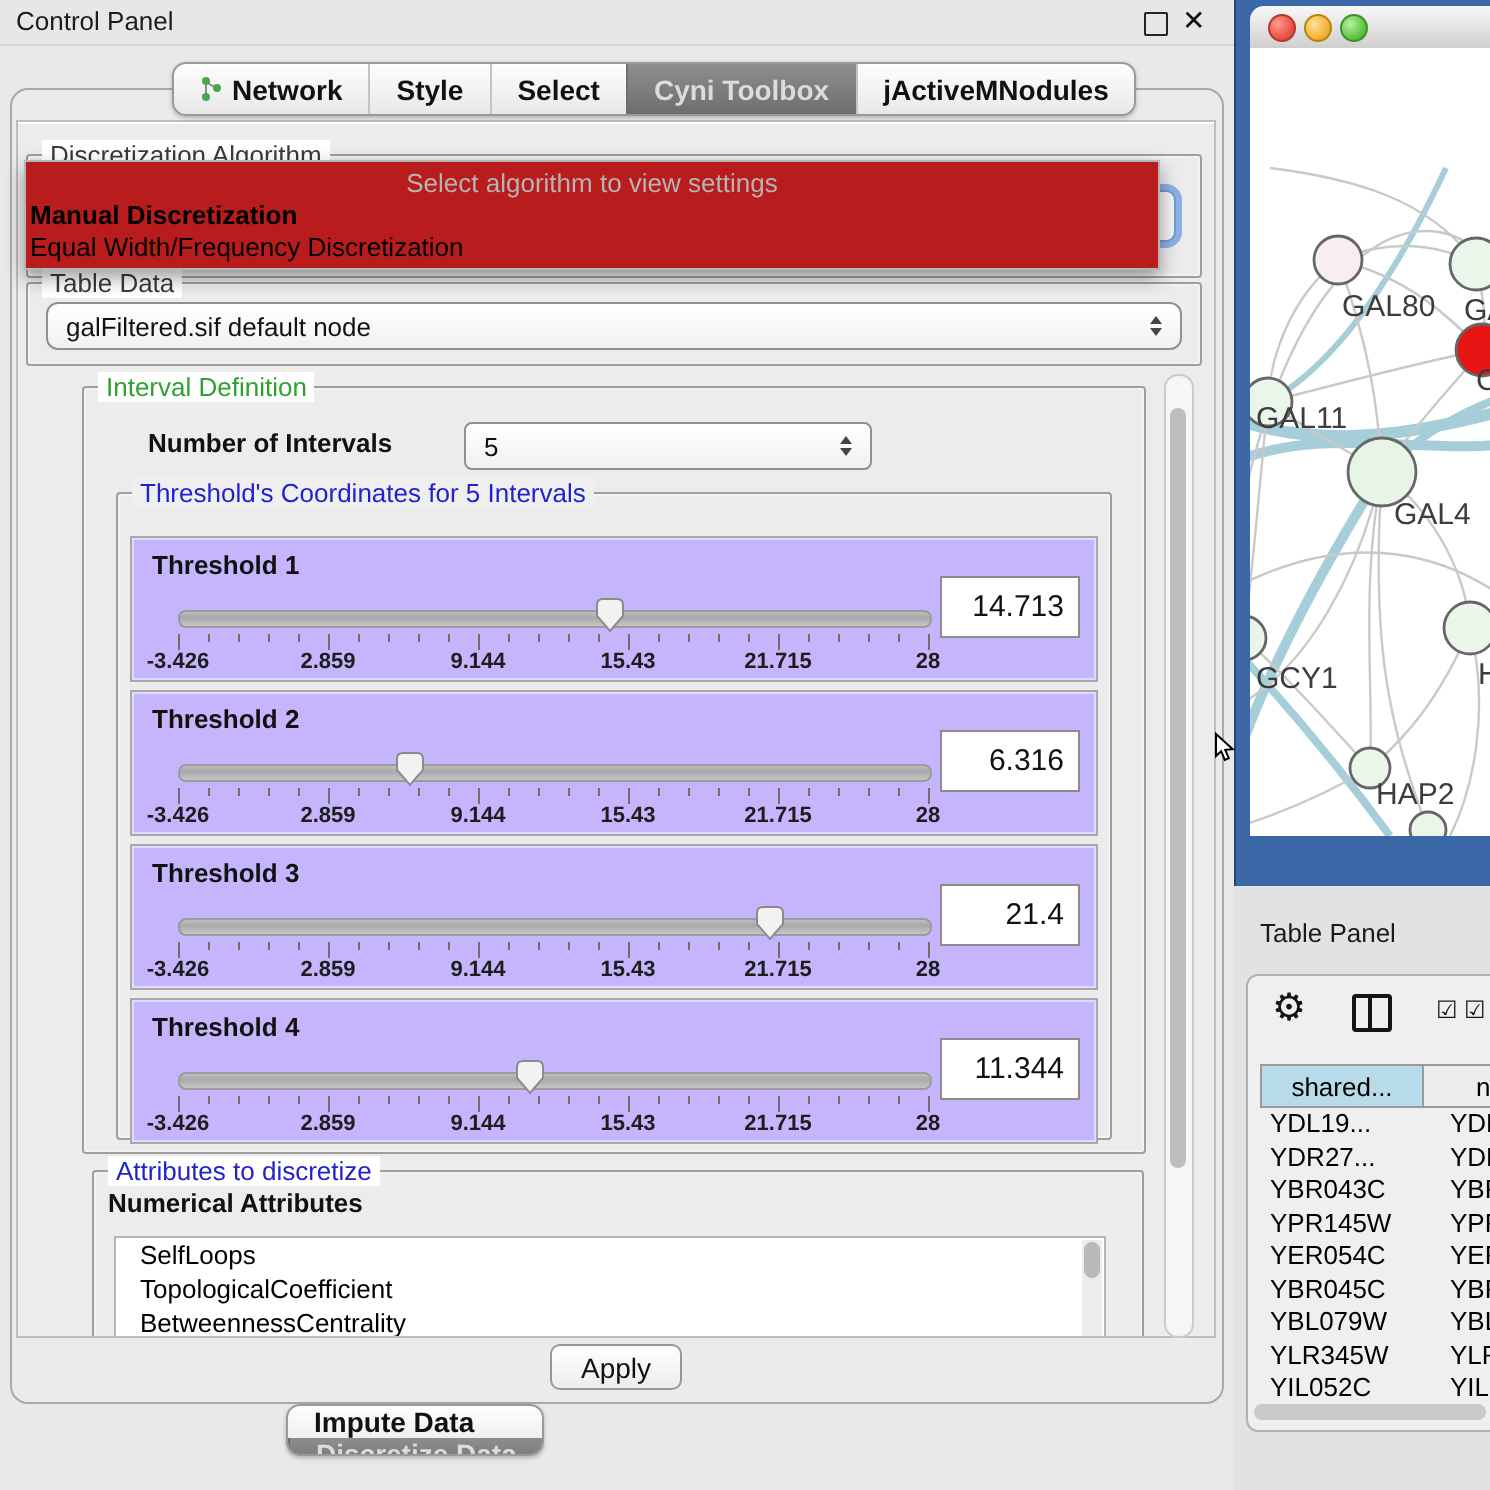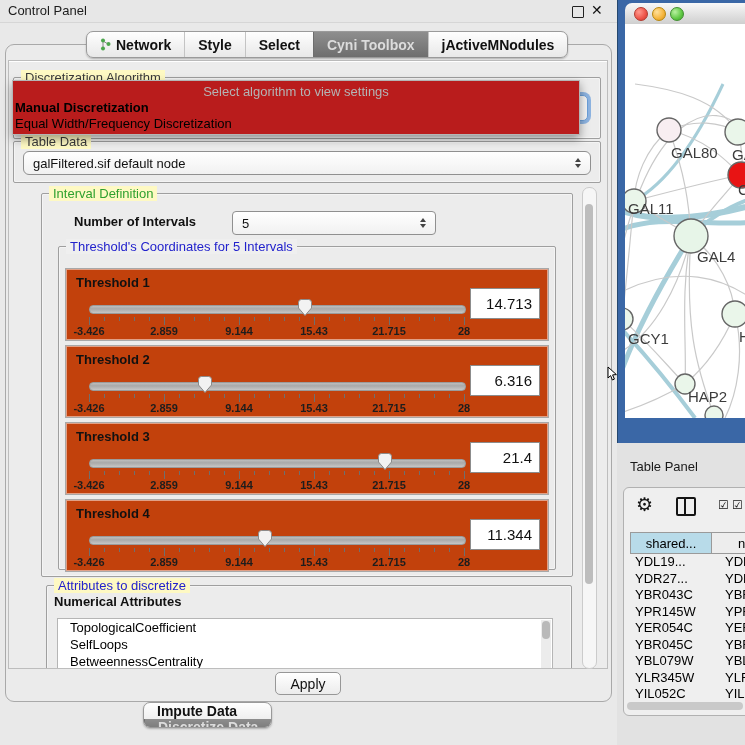--- a/index.html
+++ b/index.html
@@ -25,21 +25,21 @@
   #top-tabs{left:86px;top:31px;}
   #bottom-tabs{left:143px;top:702px;height:24px;flex-direction:column;}
   #bottom-tabs .seg{font-size:14px;}
 
   
   #tabpane{left:5px;top:44px;width:605px;height:656px;border:1.5px solid #a9a9a9;border-radius:9px;background:#ebebeb;}
   #inner-panel{left:8px;top:60px;width:598px;height:607px;border:1px solid #bdbdbd;box-shadow:inset 0 1px 0 #fff;background:#ececec;}
 
   
   .group{position:absolute;border:1px solid #9f9f9f;border-radius:2px;box-shadow:inset 0 0 0 1px rgba(255,255,255,.45);}
-  .group>.gtitle{position:absolute;top:-8px;left:7px;padding:0 4px;font-size:13px;background:#fef9c3;white-space:nowrap;}
+  .group>.gtitle{position:absolute;top:-8px;left:7px;padding:0 4px;font-size:13px;background:#ffffff;white-space:nowrap;}
   .t-green{color:#2fa12f;}
   .t-blue{color:#2222cc;}
   .t-dark{color:#3a3a3a;}
 
   
   .combo{position:absolute;height:22px;border:1px solid #909090;border-radius:4px;
          background:linear-gradient(#ffffff,#f1f1f1);display:flex;align-items:center;font-size:13px;color:#111;}
   .combo .cv{flex:1;padding:0 9px;white-space:nowrap;overflow:hidden;}
   .spin{width:16px;display:flex;flex-direction:column;align-items:center;gap:2px;padding-right:4px;}
   .spin .up{width:0;height:0;border-left:3.5px solid transparent;border-right:3.5px solid transparent;border-bottom:4.5px solid #444;}
@@ -54,21 +54,21 @@
   #algo-item-1{top:35px;}
   #focused-combo{left:8px;top:17px;right:12px;height:24px;border:1px solid #6b9fd8;border-radius:5px;
                  box-shadow:0 0 0 3px rgba(110,160,220,.75);background:#f4f4f4;}
 
   
   #scroll-area{left:9px;top:182px;width:570px;height:485px;overflow:hidden;}
   #main-vscroll{left:581px;top:186px;width:13px;height:480px;background:#f6f6f6;border:1px solid #cbcbcb;border-radius:7px;}
   #main-vthumb{left:1.5px;top:16px;width:8px;height:380px;background:#bdbdbd;border-radius:5px;}
 
   
-  .thr-box{position:absolute;left:6px;width:482px;height:71px;border:1px solid #a8a8a8;background:#c2410c;
+  .thr-box{position:absolute;left:6px;width:482px;height:71px;border:1px solid #a8a8a8;background:#c4b5fd;
            box-shadow:inset 0 0 0 1px rgba(255,255,255,.5);}
   .thr-label{position:absolute;left:10px;top:6px;font-size:13px;font-weight:700;color:#111;}
   .sl-track{position:absolute;left:23px;top:36px;width:375px;height:7px;border-radius:4px;
             background:linear-gradient(#bdbdbd,#a9a9a9 40%,#c6c6c6);border:1px solid #9b9b9b;}
   .sl-thumb{position:absolute;top:29px;width:16px;height:19px;}
   .sl-ticks{position:absolute;left:23px;top:48px;width:375px;height:8px;}
   .tick{position:absolute;top:0;width:1px;background:#6f6f6f;}
   .tick.minor{height:4px;}
   .tick.major{height:8px;}
   .sl-labels{position:absolute;left:23px;top:56px;width:375px;height:12px;}
@@ -369,22 +369,22 @@
               </div>
             </div>
         </div>
       </div>
 
       <div class="group" style="left:36px;top:402px;width:524px;height:100px;">
         <span class="gtitle t-blue">Attributes to discretize</span>
         <span class="abs" style="left:7px;top:8px;font-size:13px;font-weight:700;color:#111;">Numerical Attributes</span>
         <div id="attr-list">
           <div id="attr-items">
+              <div class="attr-item">SelfLoops</div>
               <div class="attr-item">TopologicalCoefficient</div>
-              <div class="attr-item">SelfLoops</div>
               <div class="attr-item">BetweennessCentrality</div>
             </div>
           <div id="attr-vscroll">
               <div id="attr-vthumb"></div>
             </div>
         </div>
       </div>
     </div>
 
     <div id="main-vscroll" class="abs" style="left:573px;top:126px;height:480px;">

